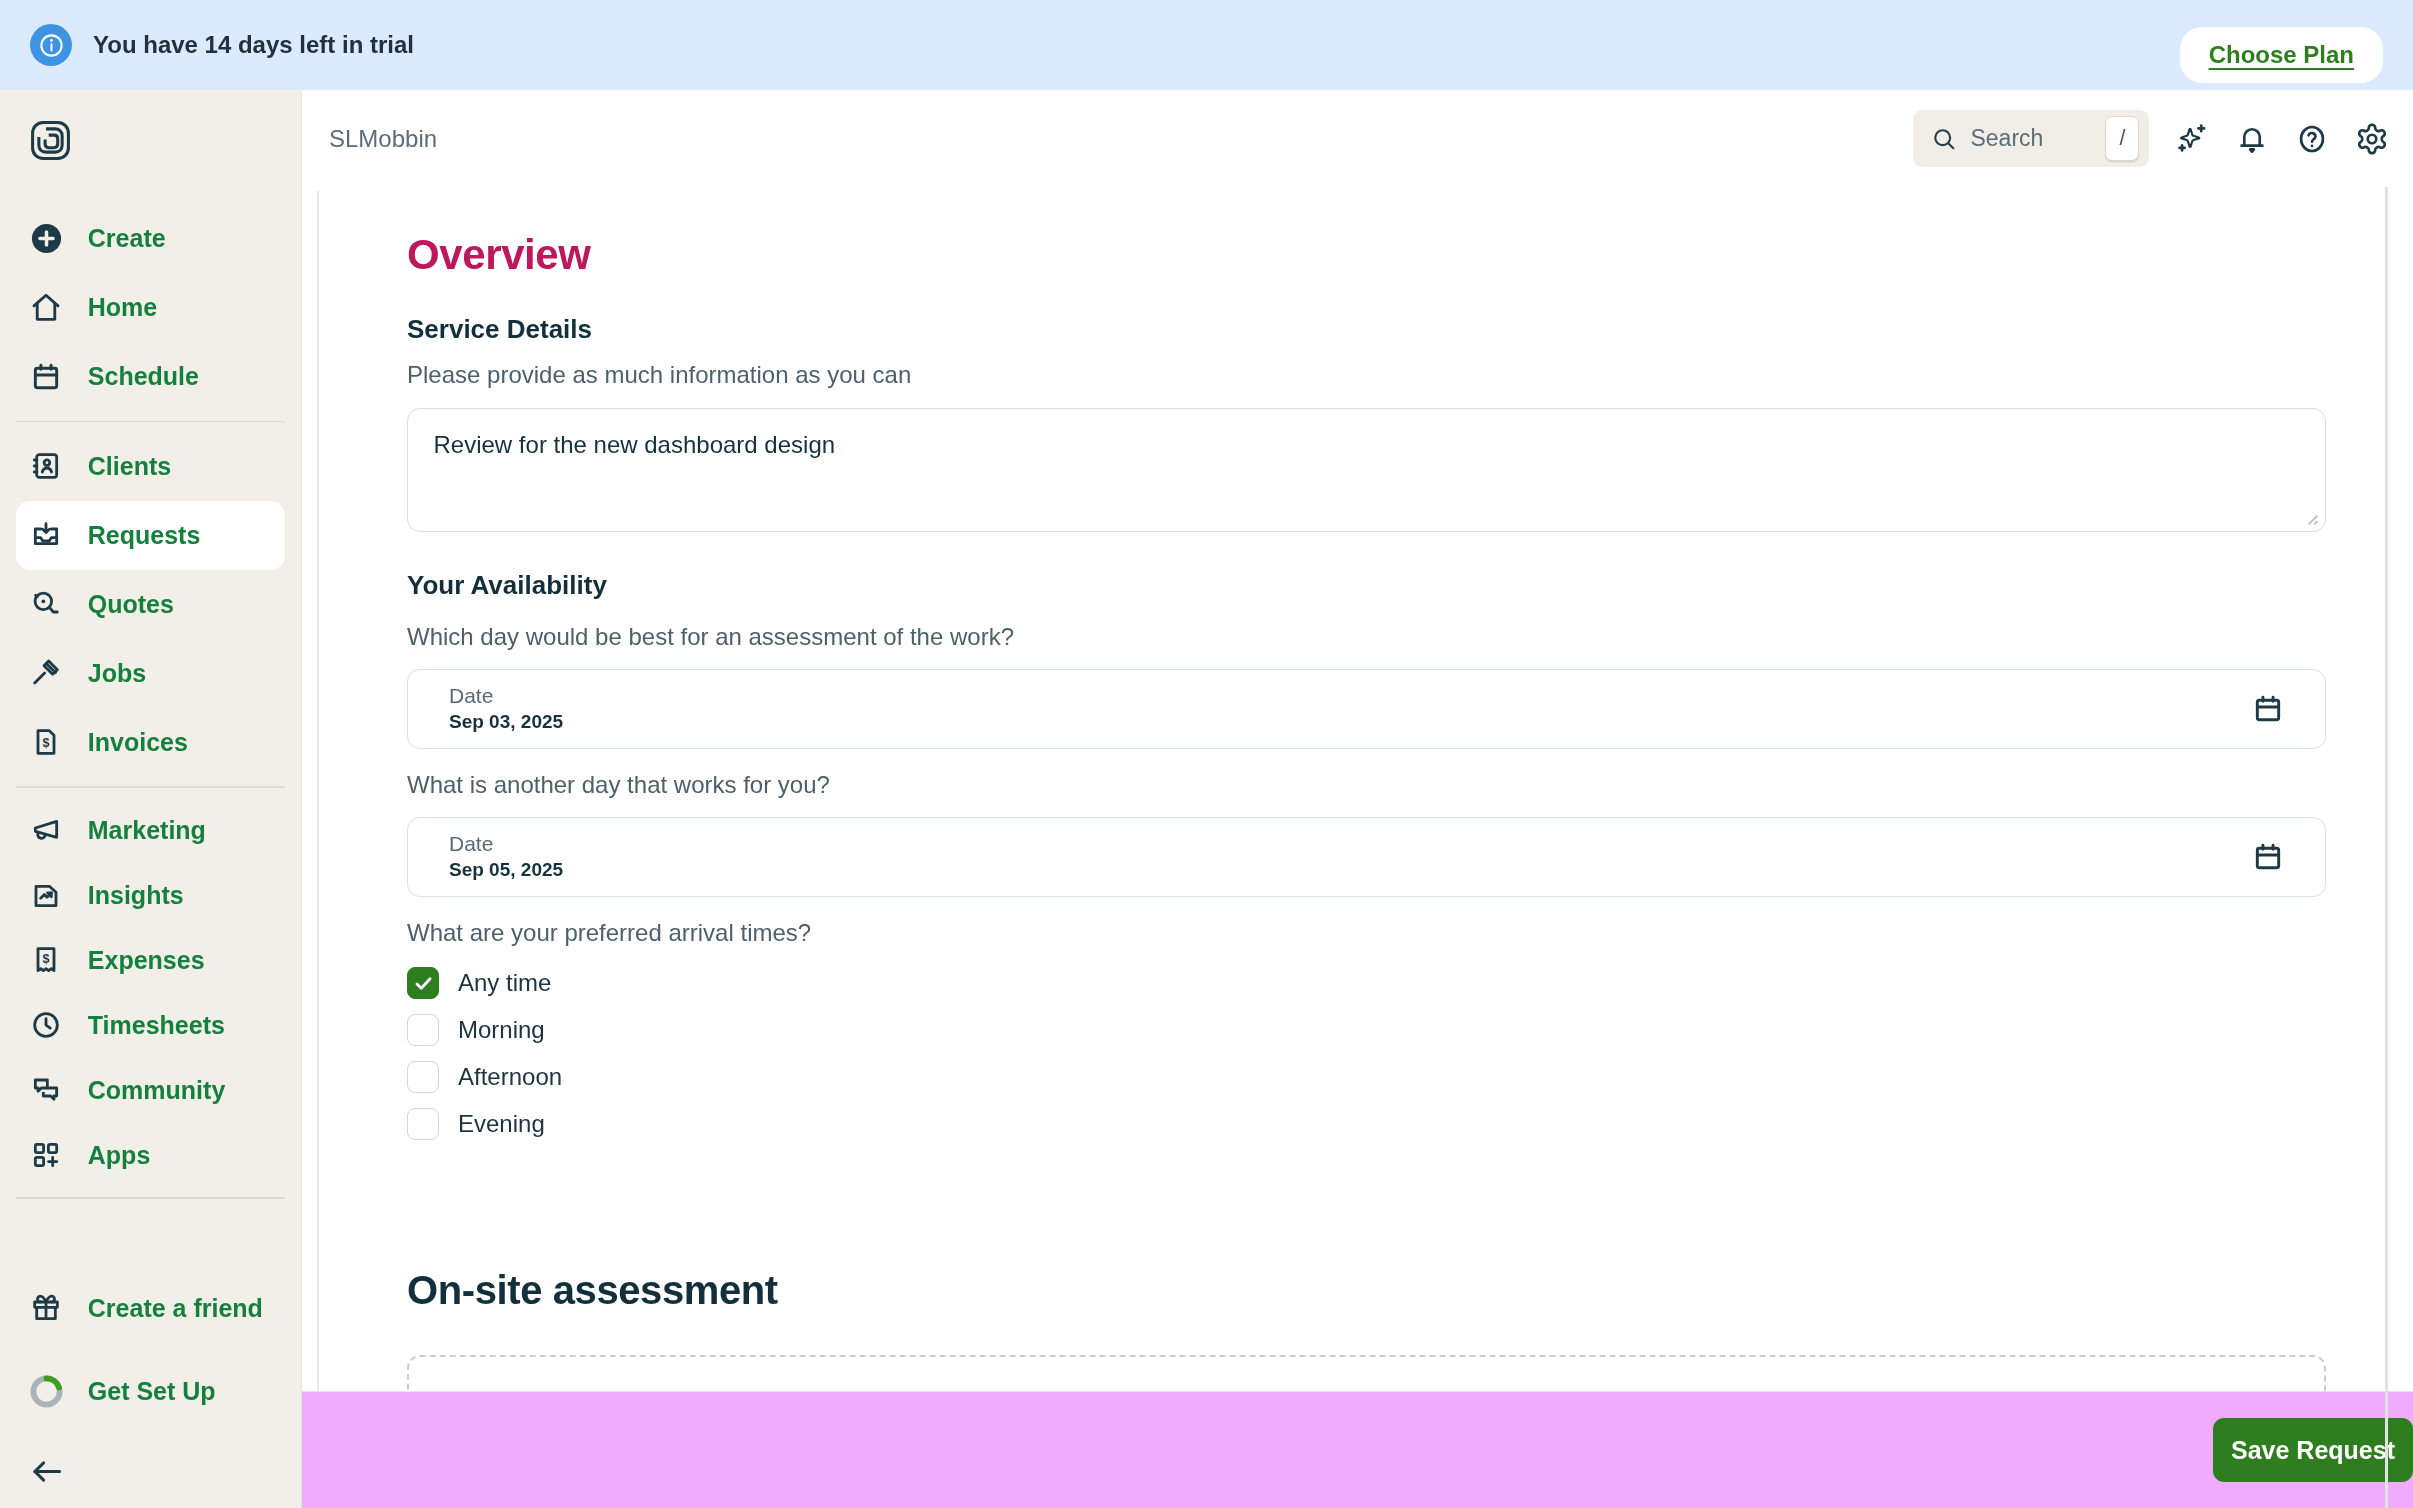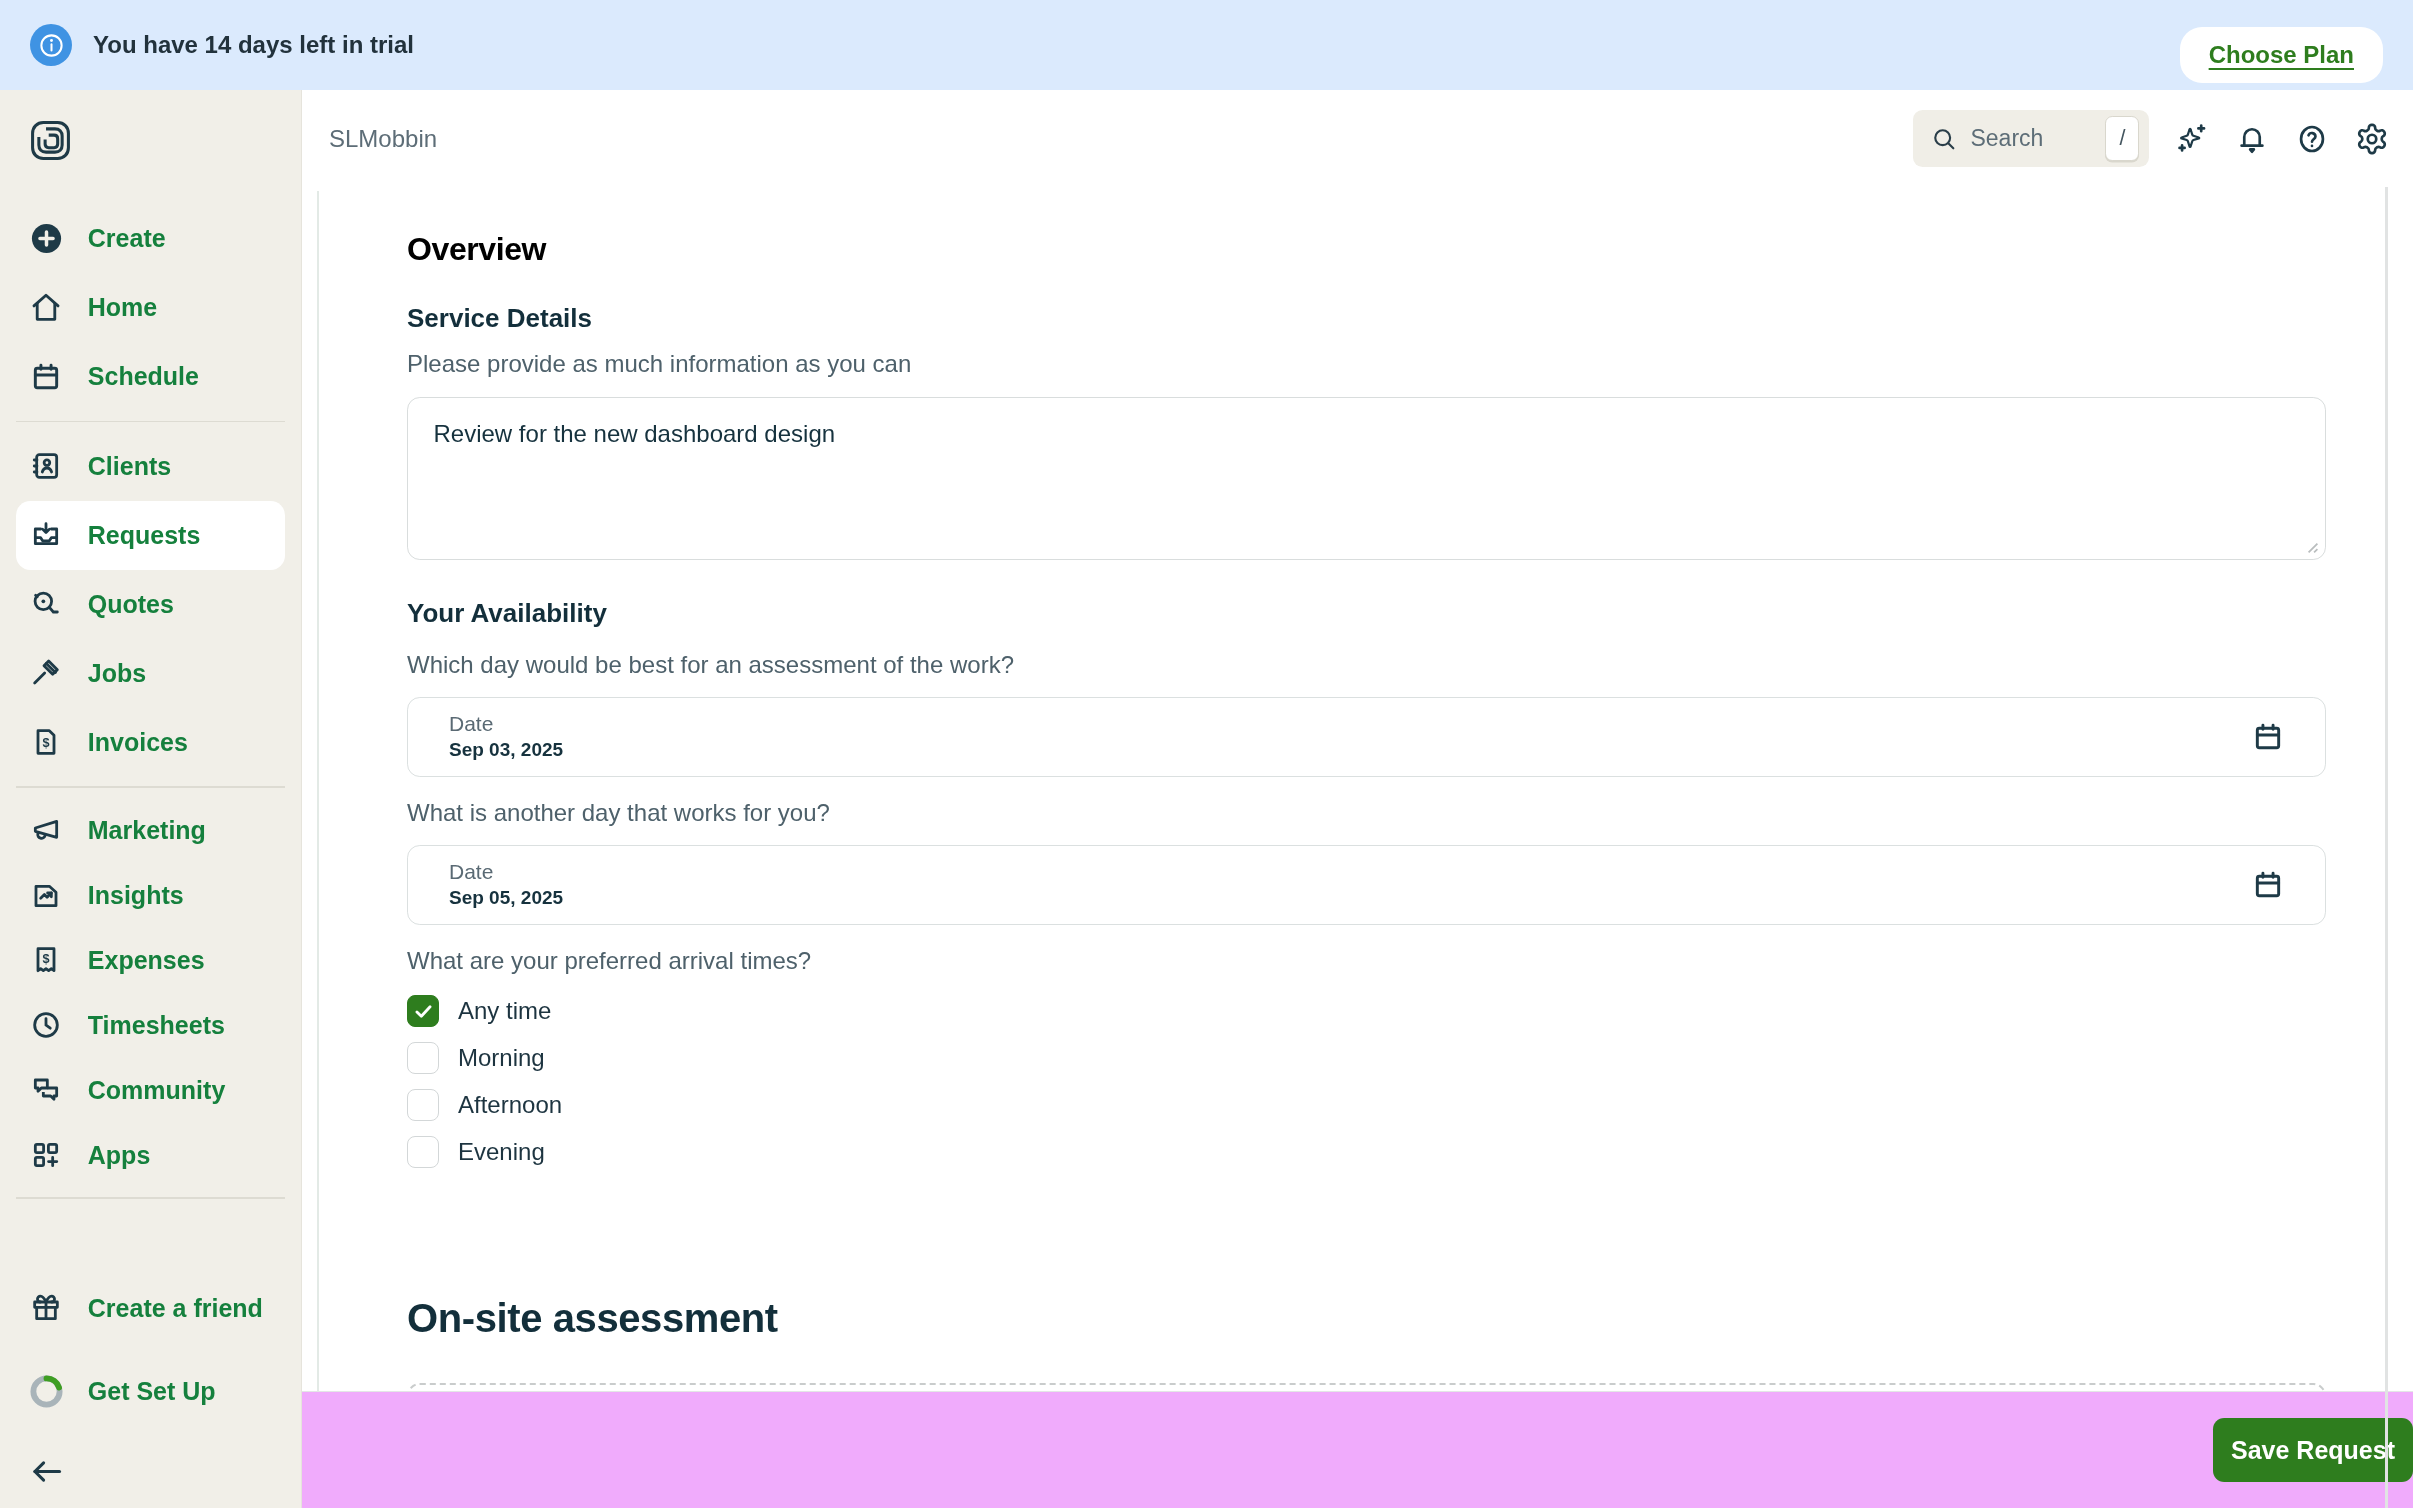--- a/index.html
+++ b/index.html
@@ -44,24 +44,24 @@
     display:flex; align-items:center; padding:0 9.6px 0 17.6px; cursor:text; }
   .search-pill .s-label { font-size:23px; color:#5d6d77; margin-left:14.4px; }
   .slash-chip { margin-left:auto; width:34px; height:45px; background:#fff; border:1.6px solid #d9d7cd;
     border-radius:7.2px; display:flex; align-items:center; justify-content:center;
     font-size:21.5px; color:#44565f; box-shadow:0 1.6px 0 #d9d7cd; }
   .tb-icon { background:none; border:none; cursor:pointer; width:35px; height:35px; padding:0;
     display:flex; align-items:center; justify-content:center; }
 
   
   .content { flex:1; overflow:hidden; padding:0 87px 0 105px; position:relative; }
-  .page-title { margin-top:44px; font-size:32px; font-weight:700; color:#000000; letter-spacing:-0.4px; }
+  .page-title { margin-top:44px; font-size:42px; font-weight:700; color:#be185d; letter-spacing:-0.4px; }
   .sec-heading { margin-top:35px; font-size:26px; font-weight:700; color:#132f3b; }
   .hint, .question { margin-top:16px; font-size:24px; color:#4e616b; }
-  .svc-textarea { margin-top:19px; width:100%; height:163px; border:1.6px solid #d9dddd; border-radius:12.8px;
+  .svc-textarea { margin-top:19px; width:100%; height:124px; border:1.6px solid #d9dddd; border-radius:12.8px;
     font-size:24px; color:#16323e; padding:22.3px 25.5px; resize:none; outline:none; position:relative;
     font-family:"Liberation Sans", sans-serif; background:#fff; }
   .textarea-wrap { position:relative; }
   .resize-glyph { position:absolute; right:6.4px; bottom:8px; }
   .question { margin-top:22.3px; }
   .date-field { margin-top:17.6px; height:80px; border:1.6px solid #dbe0e0; border-radius:12.8px;
     display:flex; align-items:center; padding:0 41px; cursor:pointer; background:#fff; }
   .date-col { display:flex; flex-direction:column; gap:3.2px; }
   .date-label { font-size:21px; color:#5a6a74; }
   .date-value { font-size:19px; font-weight:600; color:#16323e; }

